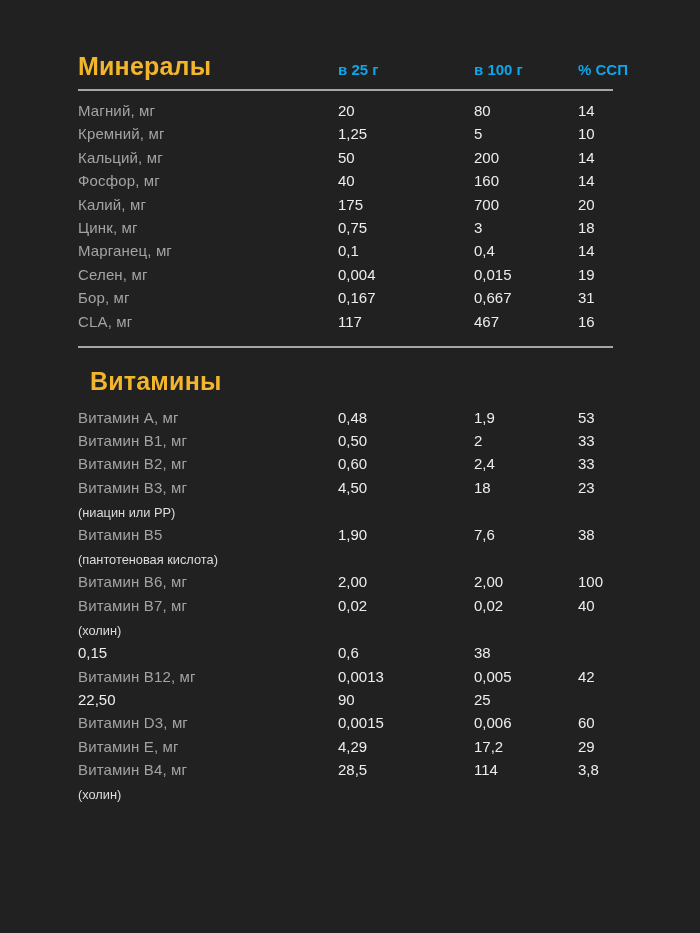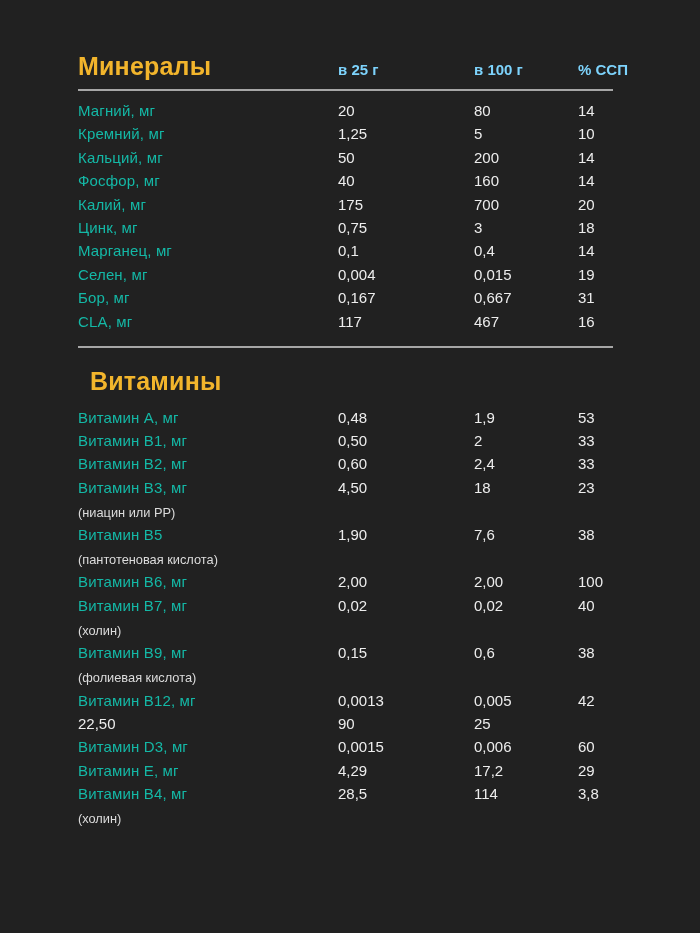--- a/index.html
+++ b/index.html
@@ -27,39 +27,39 @@
   .section-title {
     font-size: 25px;
     font-weight: bold;
     color: #F2B52C;
     letter-spacing: 0.2px;
     line-height: 28px;
   }
   .col-head {
     font-size: 15px;
     font-weight: bold;
-    color: #7dd3fc;
+    color: #0ea5e9;
     white-space: nowrap;
     padding-top: 6px;
   }
 
   .divider {
     height: 0;
     border-top: 2px solid #A6A6A6;
   }
   .divider.head-divider { margin-bottom: 11px; }
   .divider.section-divider { margin-top: 16px; margin-bottom: 19px; }
 
   .rows { }
   .row {
     margin-bottom: 6.4px;
     font-size: 15px;
     line-height: 17px;
   }
-  .row-label { color: #14b8a6; letter-spacing: 0.15px; margin-top: 38px; }
+  .row-label { color: #a3a3a3; letter-spacing: 0.15px; margin-top: 38px; }
   .row-note {
     display: block;
     font-size: 12.8px;
     line-height: 15px;
     color: #DCDCDC;
     margin-top: 9px;
   }
   .val { color: #EDEDED; white-space: nowrap; }
 
   .vitamins-title-wrap { margin-bottom: 14px; margin-left: 12px; }
@@ -237,24 +237,20 @@
         <div class="grid row">
     <div class="label-cell">
       <span class="row-label">Витамин B7, мг</span>
       <span class="row-note">(холин)</span>
     </div>
     <div class="val">0,02</div>
     <div class="val">0,02</div>
     <div class="val">40</div>
   </div>
         <div class="grid row">
-    <div class="label-cell">
-      <span class="row-label">Витамин B9, мг</span>
-      <span class="row-note">(фолиевая кислота)</span>
-    </div>
     <div class="val">0,15</div>
     <div class="val">0,6</div>
     <div class="val">38</div>
   </div>
         <div class="grid row">
     <div class="label-cell">
       <span class="row-label">Витамин B12, мг</span>
       
     </div>
     <div class="val">0,0013</div>

